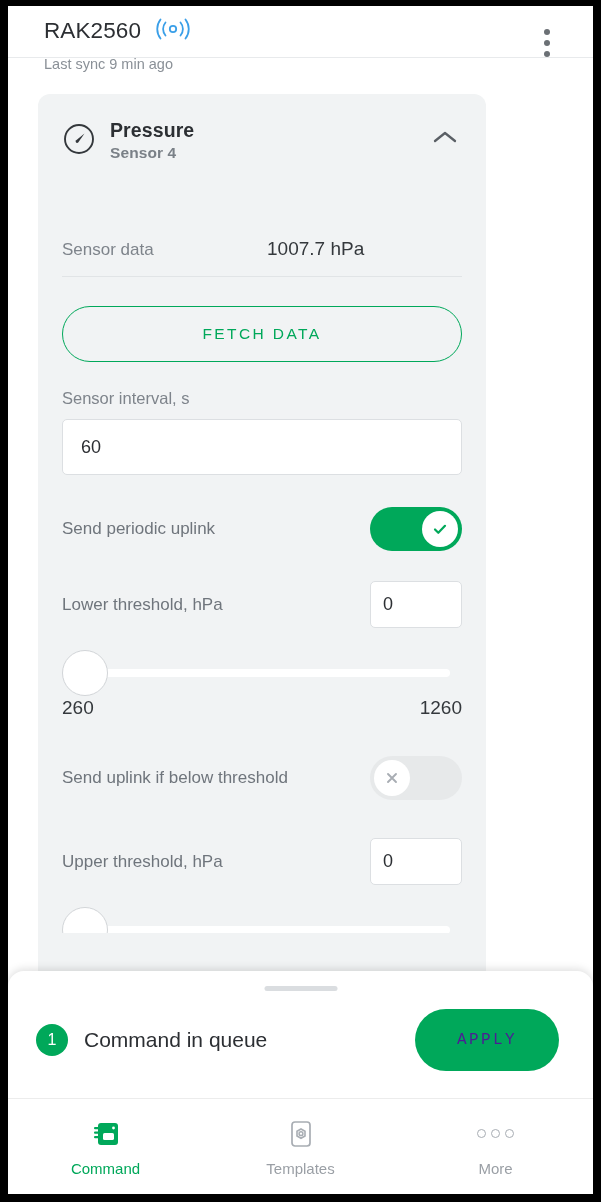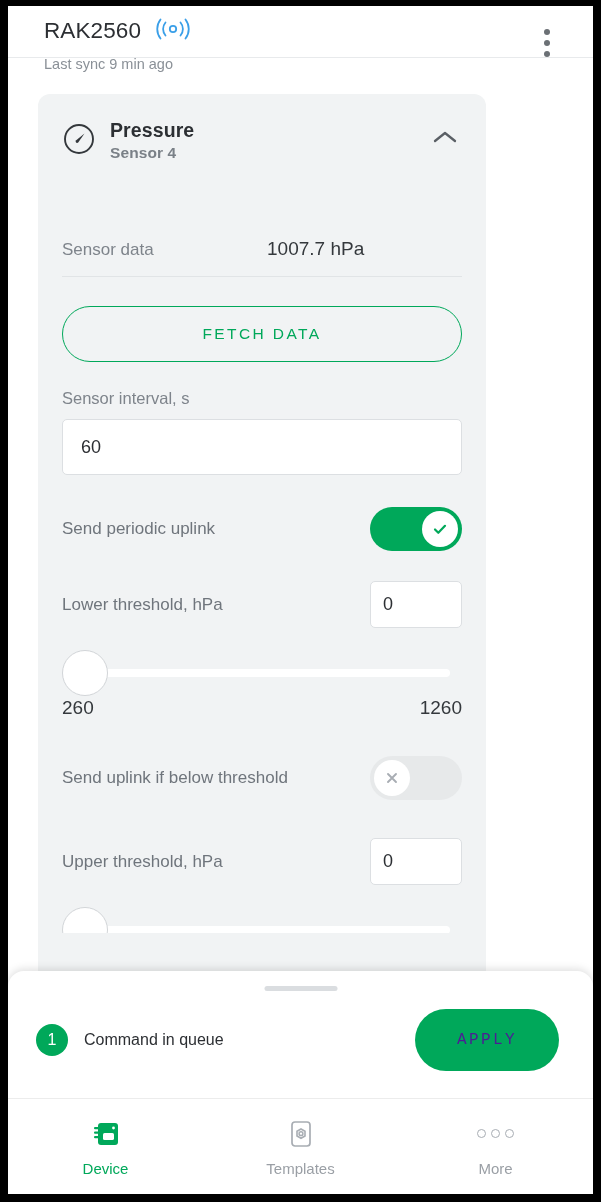--- a/index.html
+++ b/index.html
@@ -247,21 +247,21 @@
     width: 32px; height: 32px;
     border-radius: 50%;
     background: #00a85a;
     color: #ffffff;
     font-size: 16px;
     display: flex; align-items: center; justify-content: center;
     flex: 0 0 auto;
   }
   .queue-text {
     margin-left: 16px;
-    font-size: 16px;
+    font-size: 21px;
     color: #2c2f33;
     flex: 1 1 auto;
   }
   .apply-btn {
     width: 144px; height: 62px;
     border: none; border-radius: 31px;
     background: #00a85a;
     color: #4c1d95;
     font-size: 16px;
     letter-spacing: 2.4px;
@@ -427,21 +427,21 @@
         <span class="nav-icon">
           <svg width="32" height="32" viewBox="0 0 32 32">
             <rect x="8" y="5" width="20" height="22" rx="3" fill="#00a85a"></rect>
             <rect x="4" y="9" width="5" height="2.2" rx="1" fill="#00a85a"></rect>
             <rect x="4" y="13.5" width="5" height="2.2" rx="1" fill="#00a85a"></rect>
             <rect x="4" y="18" width="5" height="2.2" rx="1" fill="#00a85a"></rect>
             <rect x="13" y="15" width="11" height="7" rx="1.6" fill="#ffffff"></rect>
             <circle cx="23.5" cy="10" r="1.4" fill="#ffffff"></circle>
           </svg>
         </span>
-        <span class="nav-label">Device</span>
+        <span class="nav-label">Command</span>
       </div>
 
       <div class="nav-item">
         <span class="nav-icon">
           <svg width="30" height="32" viewBox="0 0 30 32">
             <rect x="6" y="4" width="18" height="24" rx="3" fill="none" stroke="#a8adb3" stroke-width="1.7"></rect>
             <path d="M15 11 L19 13.3 L19 18 L15 20.3 L11 18 L11 13.3 Z" fill="none" stroke="#a8adb3" stroke-width="1.6"></path>
             <circle cx="15" cy="15.7" r="1.9" fill="none" stroke="#a8adb3" stroke-width="1.5"></circle>
           </svg>
         </span>

